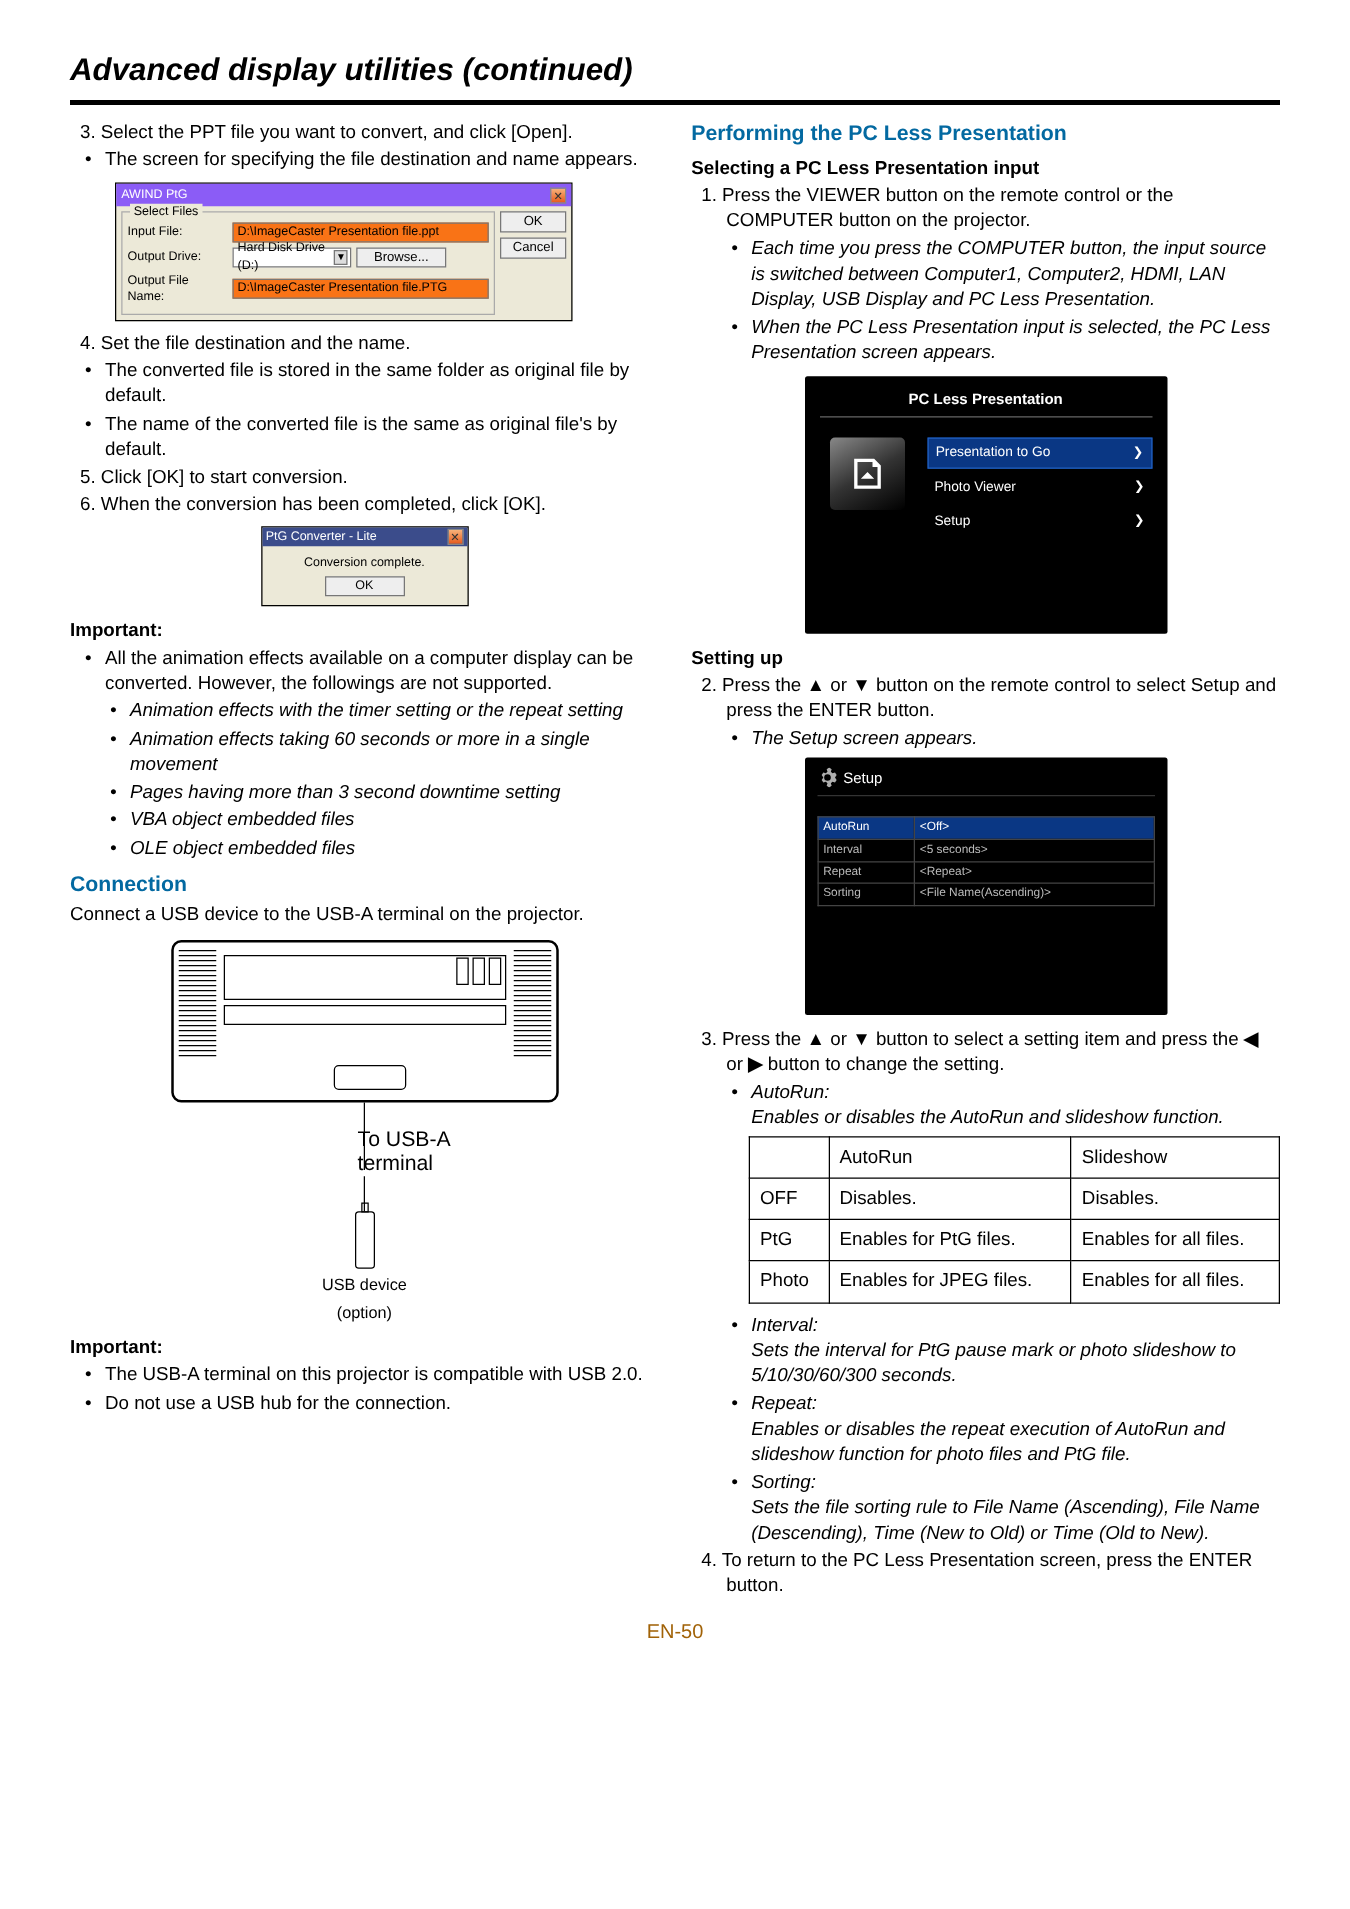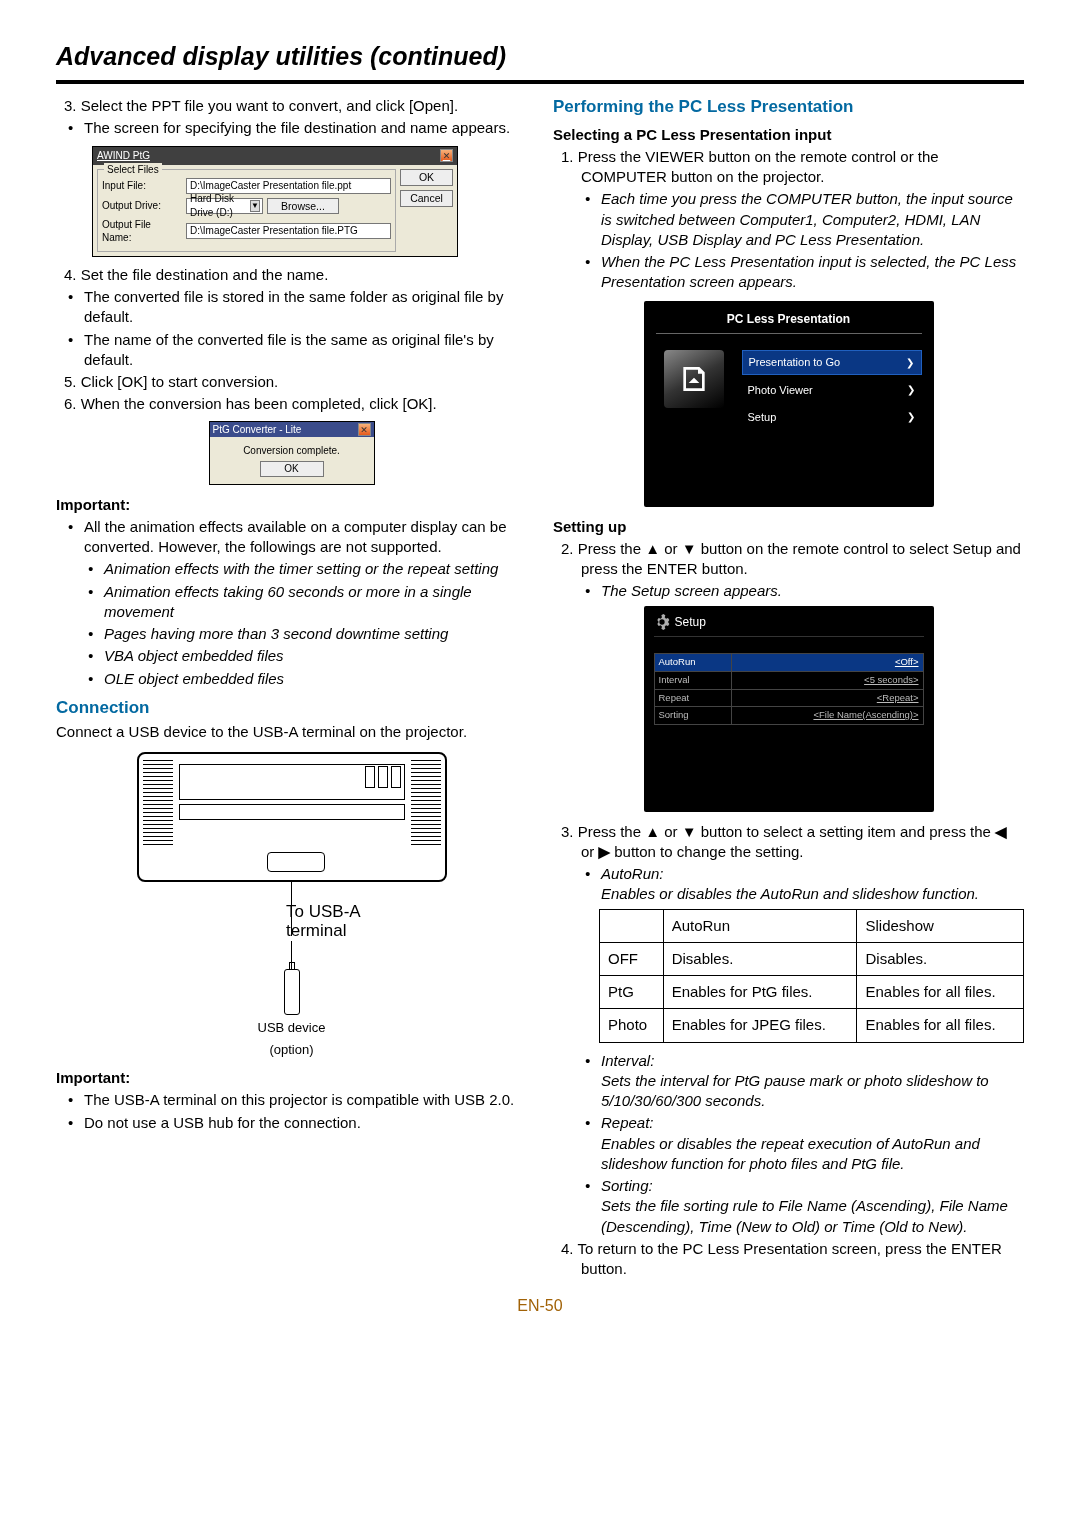--- a/index.html
+++ b/index.html
@@ -26,29 +26,29 @@
   .ol-step { padding-left: 28px; text-indent: -20px; margin-bottom: 2px; }
   .bullet { padding-left: 46px; position: relative; margin-bottom: 2px; }
   .bullet::before { content:"•"; position:absolute; left:30px; }
   .sub-bullet { padding-left: 64px; position: relative; margin-bottom: 2px; font-style: italic; }
   .sub-bullet::before { content:"•"; position:absolute; left:48px; }
   .heading-red { color:#0369a1; font-weight:bold; font-size:17px; margin:8px 0 2px 0; }
   .heading-black { font-weight:bold; margin:6px 0 2px 0; }
   .page-foot { text-align:center; margin-top:14px; font-size:16px; color:#a16207;}
   
   .dlg1 { width:366px; margin:8px 0 8px 36px; border:1px solid #000; background:#ECE9D8; font-size:10px; }
-  .dlg1-title { background:#404040; color:#fff; padding:2px 4px; display:flex; justify-content:space-between; align-items:flex-start;text-decoration:underline;}
+  .dlg1-title { background:#8b5cf6; color:#fff; padding:2px 4px; display:flex; justify-content:space-between; align-items:flex-end;}
   .dlg1-close { width:13px; height:13px; text-align:center; line-height:12px; color:#333; border:1px solid #888; font-size:9px; background: linear-gradient(#F7B27A,#E65A1C);}
   .dlg1-body { display:flex; padding:4px; gap:4px; }
   .dlg1-fs { flex:1; border:1px solid #aaa; padding:4px 4px 6px 4px; position:relative;}
   .dlg1-fs-label { position:absolute; top:-7px; left:6px; background:#ECE9D8; padding:0 3px;}
   .dlg1-row { display:flex; align-items:center; gap:4px; padding:4px 0 0 0;}
   .dlg1-label { width:80px;}
-  .dlg1-input { flex:1; border:1px solid #777; background:#ffffff; height:16px; padding:0 3px; font-size:10px;}
-  .dlg1-sel { width:77px; border:1px solid #777; background:#fff; height:16px; font-size:10px; display:flex; align-items:center; justify-content:space-between; padding:0 2px 0 3px;}
+  .dlg1-input { flex:1; border:1px solid #777; background:#f97316; height:16px; padding:0 3px; font-size:10px;}
+  .dlg1-sel { width:95px; border:1px solid #777; background:#fff; height:16px; font-size:10px; display:flex; align-items:center; justify-content:space-between; padding:0 2px 0 3px;}
   .dlg1-caret { width:12px; height:12px; border:1px solid #777; background:#ddd; text-align:center; line-height:10px; font-size:8px;}
   .dlg1-btn { width:53px; height:17px; border:1px solid #777; background:#EEE; text-align:center; line-height:15px; margin-bottom:4px; font-size:10.5px;}
   .dlg1-rcol { display:flex; flex-direction:column; }
   
   .dlg2 { width:166px; margin:6px auto 10px auto; border:1px solid #000; background:#ECE9D8; font-size:10px; }
   .dlg2-title { background:#3B4C8B; color:#fff; padding:1px 3px; display:flex; justify-content:space-between; align-items:center;}
   .dlg2-body { text-align:center; padding:7px 4px;}
   .dlg2-ok { width:64px; margin:3px auto 0 auto; border:1px solid #777; background:#EEE; height:16px; line-height:14px;}
   
   .projector-wrap { text-align:center; margin:10px 0; }
@@ -77,21 +77,21 @@
   .blk-row { display:flex; justify-content:space-between; align-items:center; padding:4px 6px; margin-bottom:4px;}
   .blk-row.hi { background:#0A3784; border:1px solid #2060C0;}
   .blk-row .chev { font-size:10px;}
   
   .blk2 { width:290px; height:206px; margin:4px auto 10px auto; background:#000; color:#fff; font-size:10px; padding:8px 10px; border-radius:2px;}
   .blk2-title { display:flex; align-items:center; gap:5px; font-size:12px; padding-bottom:6px;}
   .gear { width:16px; height:16px;}
   .blk2 table { width:100%; border-collapse:collapse; font-size:9.5px; margin-top:4px;}
   .blk2 td { border:1px solid #444; padding:2px 4px; color:#bbb;}
   .blk2 tr.hi td { background:#0A3784; color:#fff;}
-  .blk2 td:nth-child(2){ text-align:right;text-decoration:underline;}
+  .blk2 td:nth-child(2){ text-align:left;}
   
   table.autorun { width:100%; border:1px solid #000; border-collapse:collapse; margin:4px 0 8px 0; font-size:15px;}
   table.autorun td { border:1px solid #000; padding:6px 8px; vertical-align:top;}
   .arrow { font-weight:bold;}
 </style>
 </head>
 <body>
 
 <div class="page-title">Advanced display utilities (continued)</div>
 

